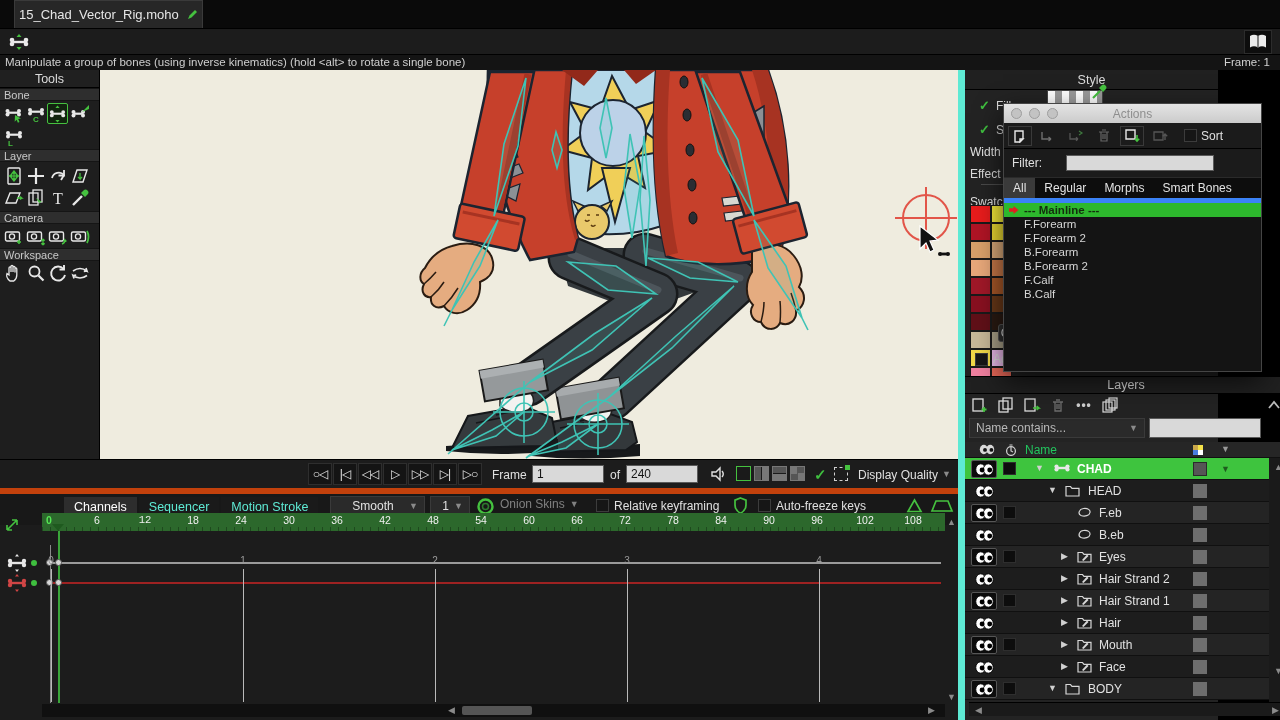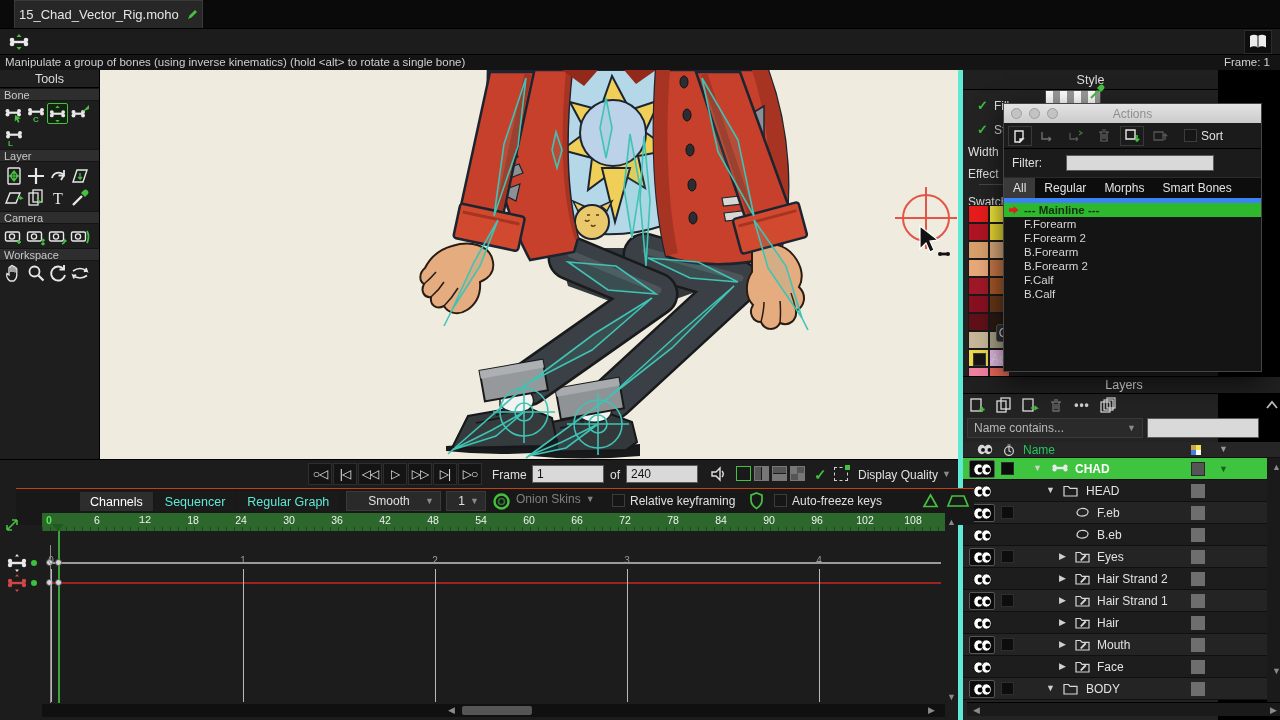--- a/index.html
+++ b/index.html
@@ -15,21 +15,21 @@
 #statusbar{position:absolute;left:0;top:54px;width:1280px;height:16px;background:#141414;border-top:1px solid #000;font-size:11.5px;color:#cfcfcf}
 
 #tools-panel{position:absolute;left:0;top:70px;width:100px;height:389px;background:#1e1e1e;border-right:1px solid #000}
 .panel-title{height:18px;background:#202020;color:#dcdcdc;font-size:12.5px;display:flex;align-items:center;justify-content:center;border-bottom:1px solid #000}
 .sec-bar{height:13px;background:#2e2e2e;color:#c8c8c8;font-size:11px;display:flex;align-items:center;padding-left:4px;border-top:1px solid #151515;border-bottom:1px solid #151515}
 .tool{position:absolute;width:21px;height:21px;display:flex;align-items:center;justify-content:center;color:#e8e8e8}
 .tool.sel{border:1px solid #45c13f;background:#12240f;border-radius:2px}
 
 #canvas{position:absolute;left:100px;top:70px;width:858px;height:389px;background:#efecdf}
 
-#right-panel{position:absolute;left:958px;top:70px;width:260px;height:650px;background:#232323;border-left:5px solid #5eead4}
+#right-panel{position:absolute;left:958px;top:70px;width:260px;height:650px;background:#232323;border-left:7px solid #5eead4}
 .chk{width:13px;height:13px;background:#161616;border:1px solid #3c3c3c;display:inline-block}
 .greencheck{color:#3fbf3f;font-size:13px;font-weight:bold}
 
 #actions-window{position:absolute;left:1003px;top:103px;width:259px;height:269px;background:#1b1b1b;border:1px solid #454545;box-shadow:0 10px 26px rgba(0,0,0,.65);z-index:50}
 #aw-titlebar{height:19px;background:linear-gradient(#e4e4e4,#cbcbcb);position:relative;display:flex;align-items:center;justify-content:center;color:#8e8e8e;font-size:12px}
 .tl-circle{width:11px;height:11px;border-radius:50%;background:#c3c3c3;border:1px solid #9e9e9e;position:absolute;top:4px}
 .aw-tab{height:20px;padding:0 9px;display:flex;align-items:center;font-size:12px;color:#e2e2e2}
 .aw-tab.on{background:#3a3a3a}
 .act-item{height:14px;display:flex;align-items:center;font-size:11.5px;color:#d6d6d6;padding-left:20px;position:relative}
 .act-item.sel{background:#2db82d;color:#142e0e;font-weight:bold}
@@ -825,25 +825,25 @@
     <div style="width:15px;height:15px;border:1px solid #777;background:linear-gradient(#555 0 48%,#1a1a1a 48% 52%,#777 52%)"></div>
     <div style="width:15px;height:15px;border:1px solid #777;background:conic-gradient(#555 0 25%,#777 0 50%,#555 0 75%,#777 0)"></div>
   </div>
   <span class="abs greencheck" style="left:814px;top:6px;font-size:15px">✓</span>
   <div class="abs" style="left:834px;top:7px;width:14px;height:14px;border:1.4px dashed #d0d0d0">
       <div style="position:absolute;right:-3px;top:-3px;width:5px;height:5px;background:#45c13f"></div>
     </div>
   <span class="abs" style="left:858px;top:8px;color:#e0e0e0">Display Quality</span>
   <span class="abs" style="left:942px;top:9px;color:#8a8a8a;font-size:9px">▼</span>
 
-  <div class="abs" style="left:16px;top:28px;width:958px;height:37px;background:#181818;border-top:1px solid #c2410c">
+  <div class="abs" style="left:0;top:28px;width:958px;height:37px;background:#181818;border-top:6px solid #c2410c">
     <div class="row abs" style="left:64px;top:3px;gap:2px">
       <div class="tl-tab on">Channels</div>
       <div class="tl-tab">Sequencer</div>
-      <div class="tl-tab">Regular Graph</div>
+      <div class="tl-tab">Motion Stroke</div>
     </div>
     <div class="drop abs" style="left:330px;top:2px;width:95px">
       <span style="margin:0 auto">Smooth</span>
       <span style="color:#8a8a8a;font-size:9px">▼</span>
     </div>
     <div class="drop abs" style="left:430px;top:2px;width:40px">
       <span style="margin:0 auto">1</span>
       <span style="color:#8a8a8a;font-size:9px">▼</span>
     </div>
     <svg class="abs" style="left:476px;top:3px" width="19" height="19">

